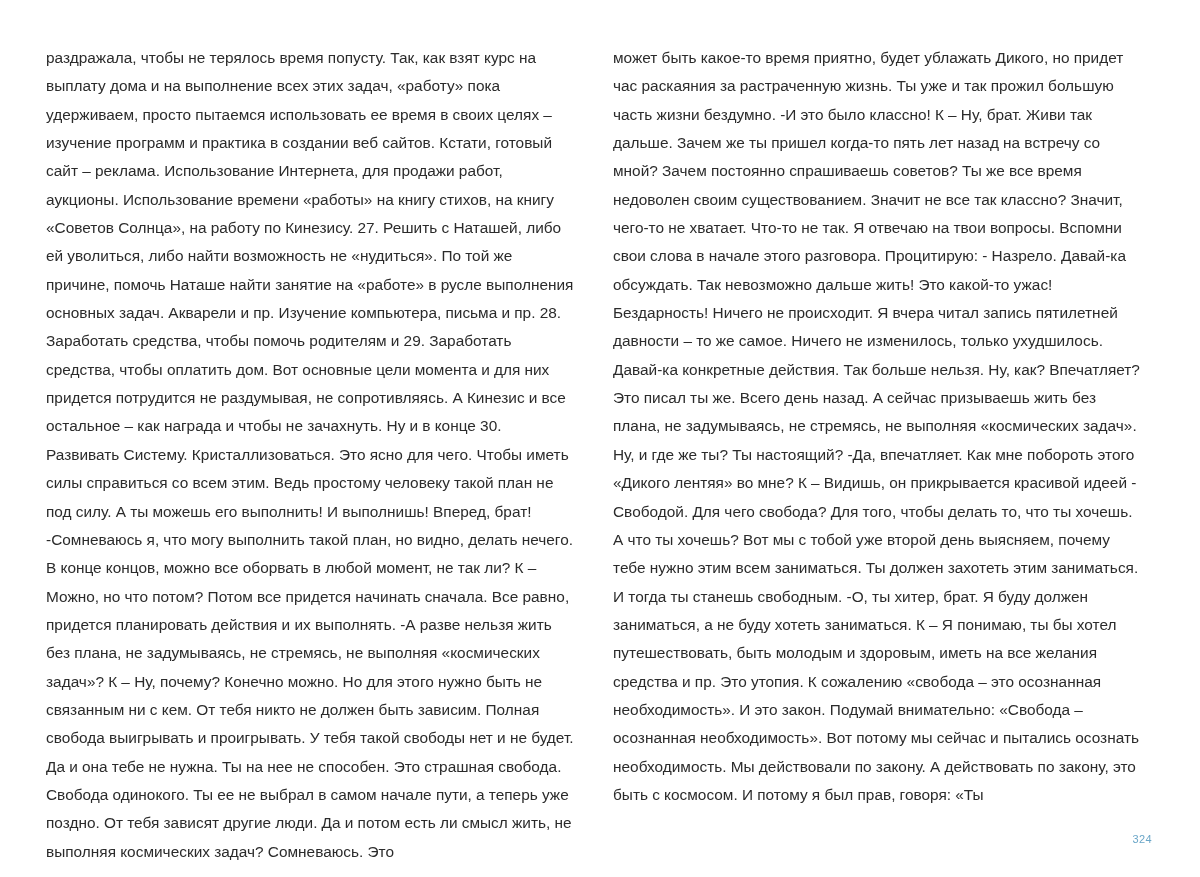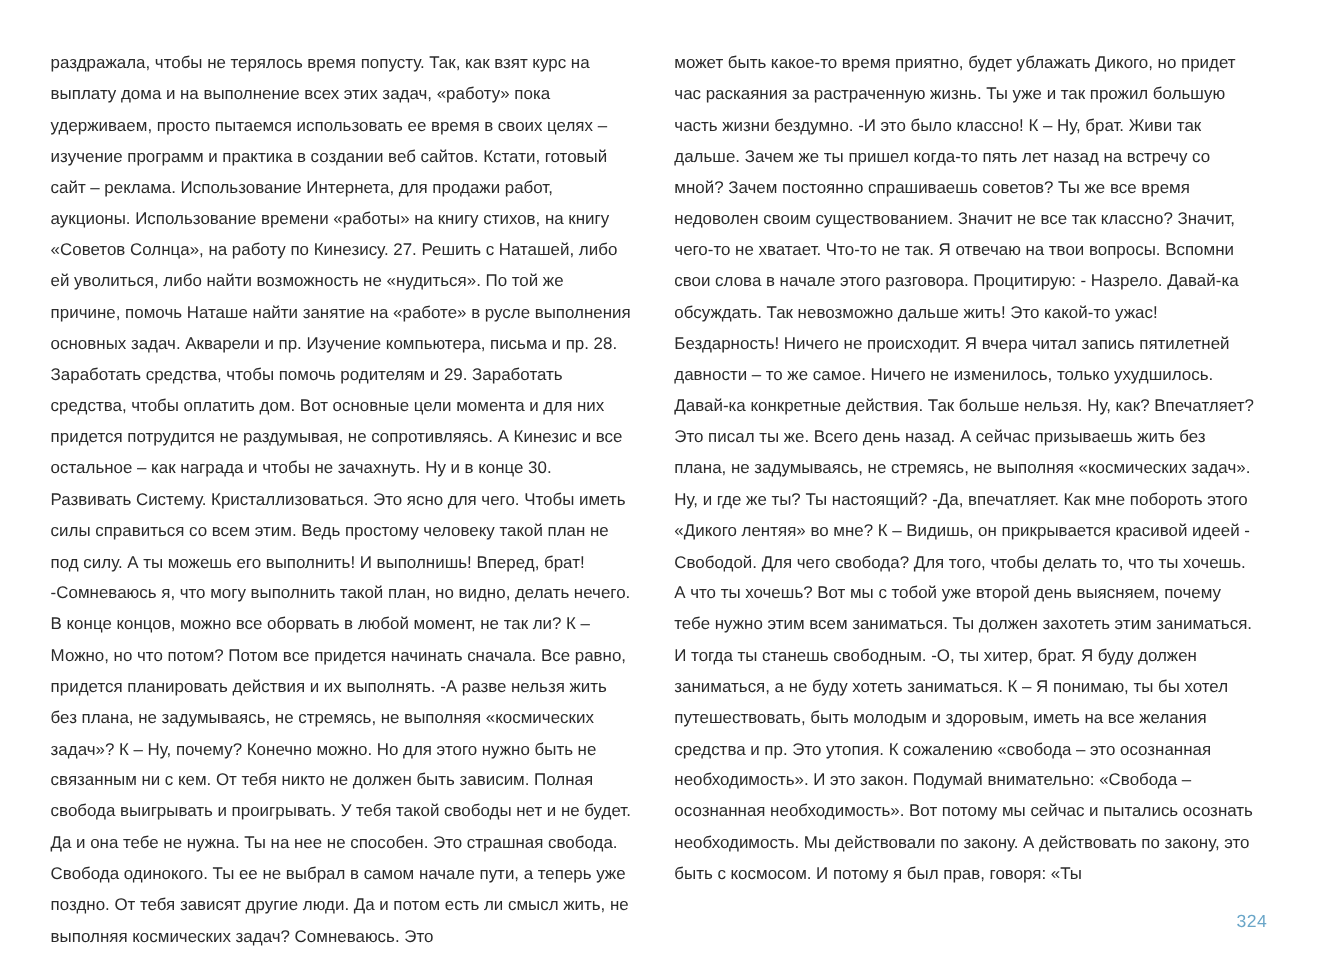--- a/index.html
+++ b/index.html
@@ -41,21 +41,21 @@
     color: #2b2b2b;
     text-align: left;
     font-family: "Liberation Sans", sans-serif;
     word-spacing: -0.1px;
     letter-spacing: 0.01px;
   }
   .page-number {
     position: absolute;
     right: 48px;
     bottom: 28px;
-    font-size: 16px;
+    font-size: 11px;
     line-height: 20px;
     color: #6aa6c8;
     font-family: "Liberation Sans", sans-serif;
     letter-spacing: 0.4px;
   }
 </style>
 </head>
 <body>
 
 <div class="page">

